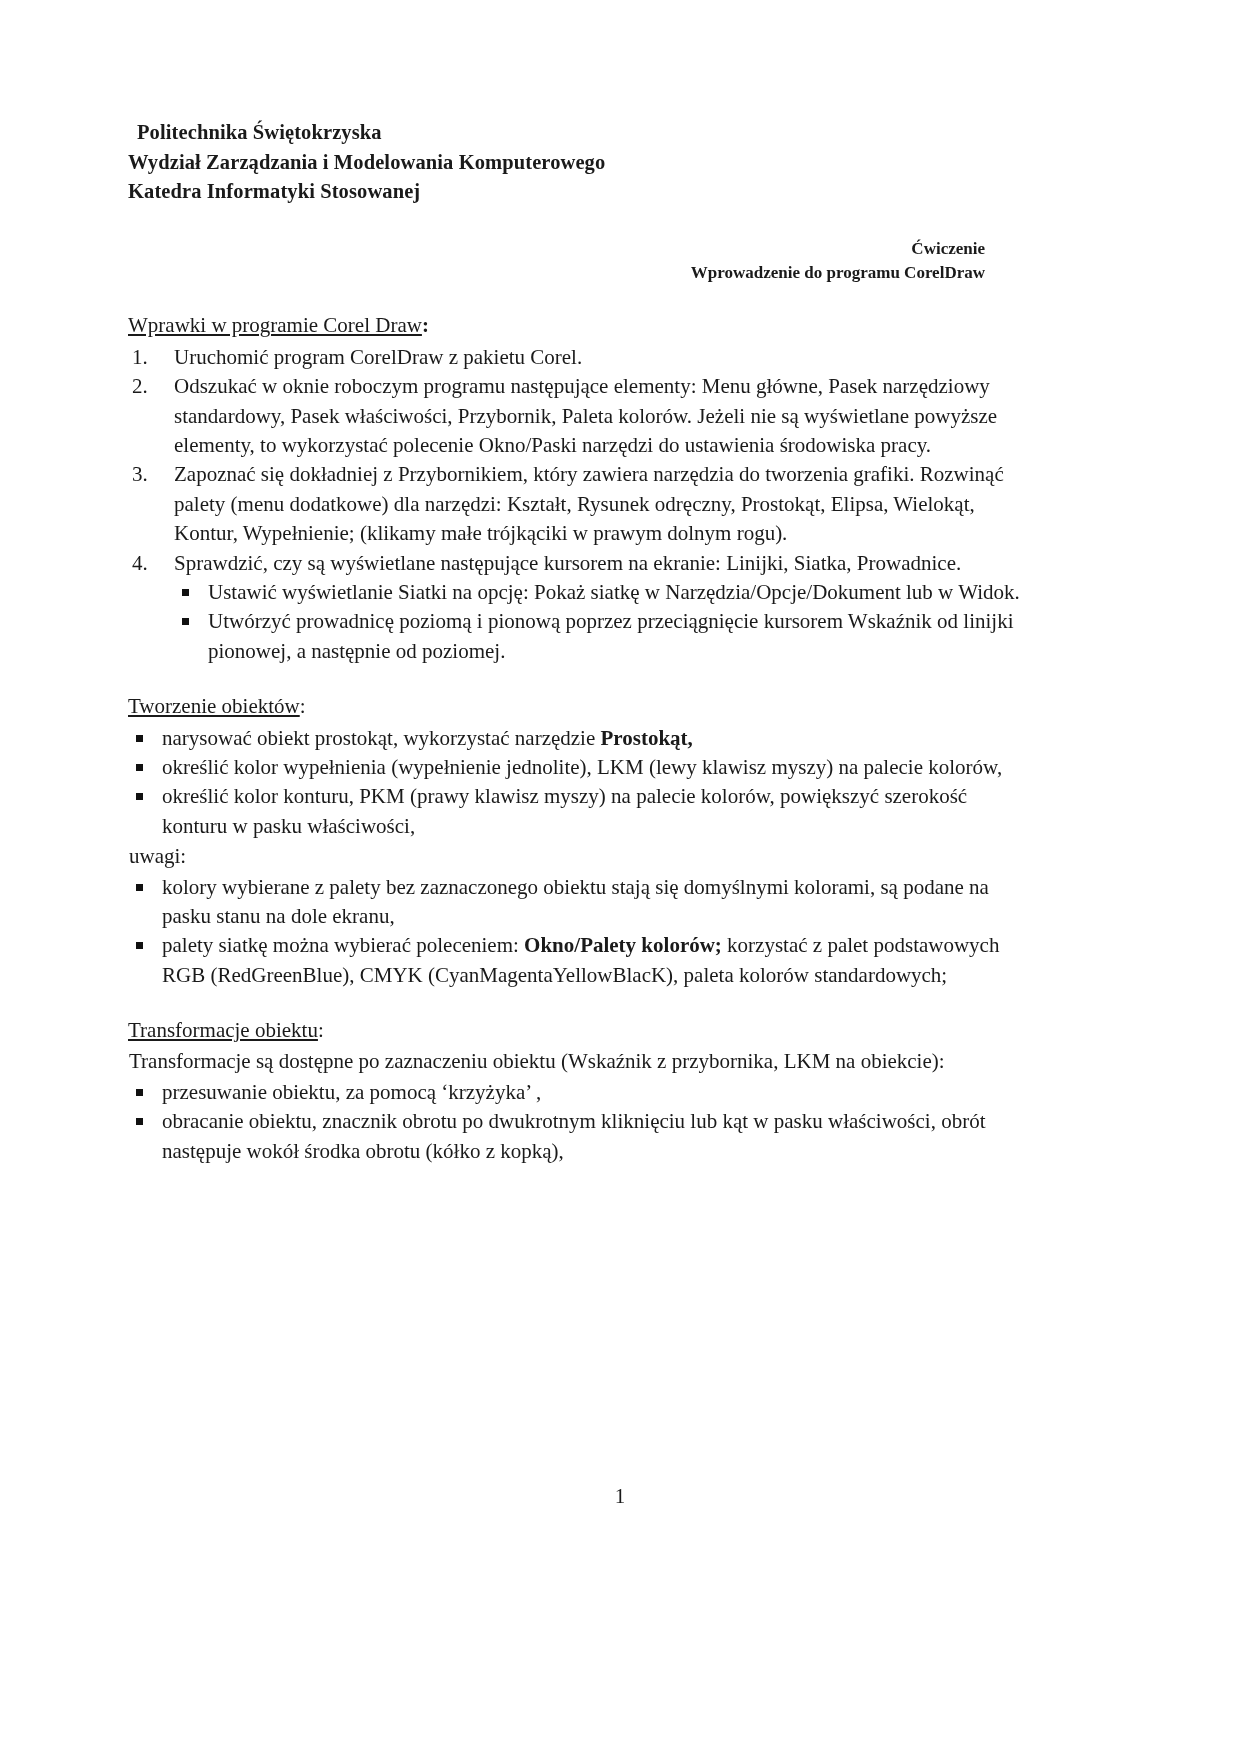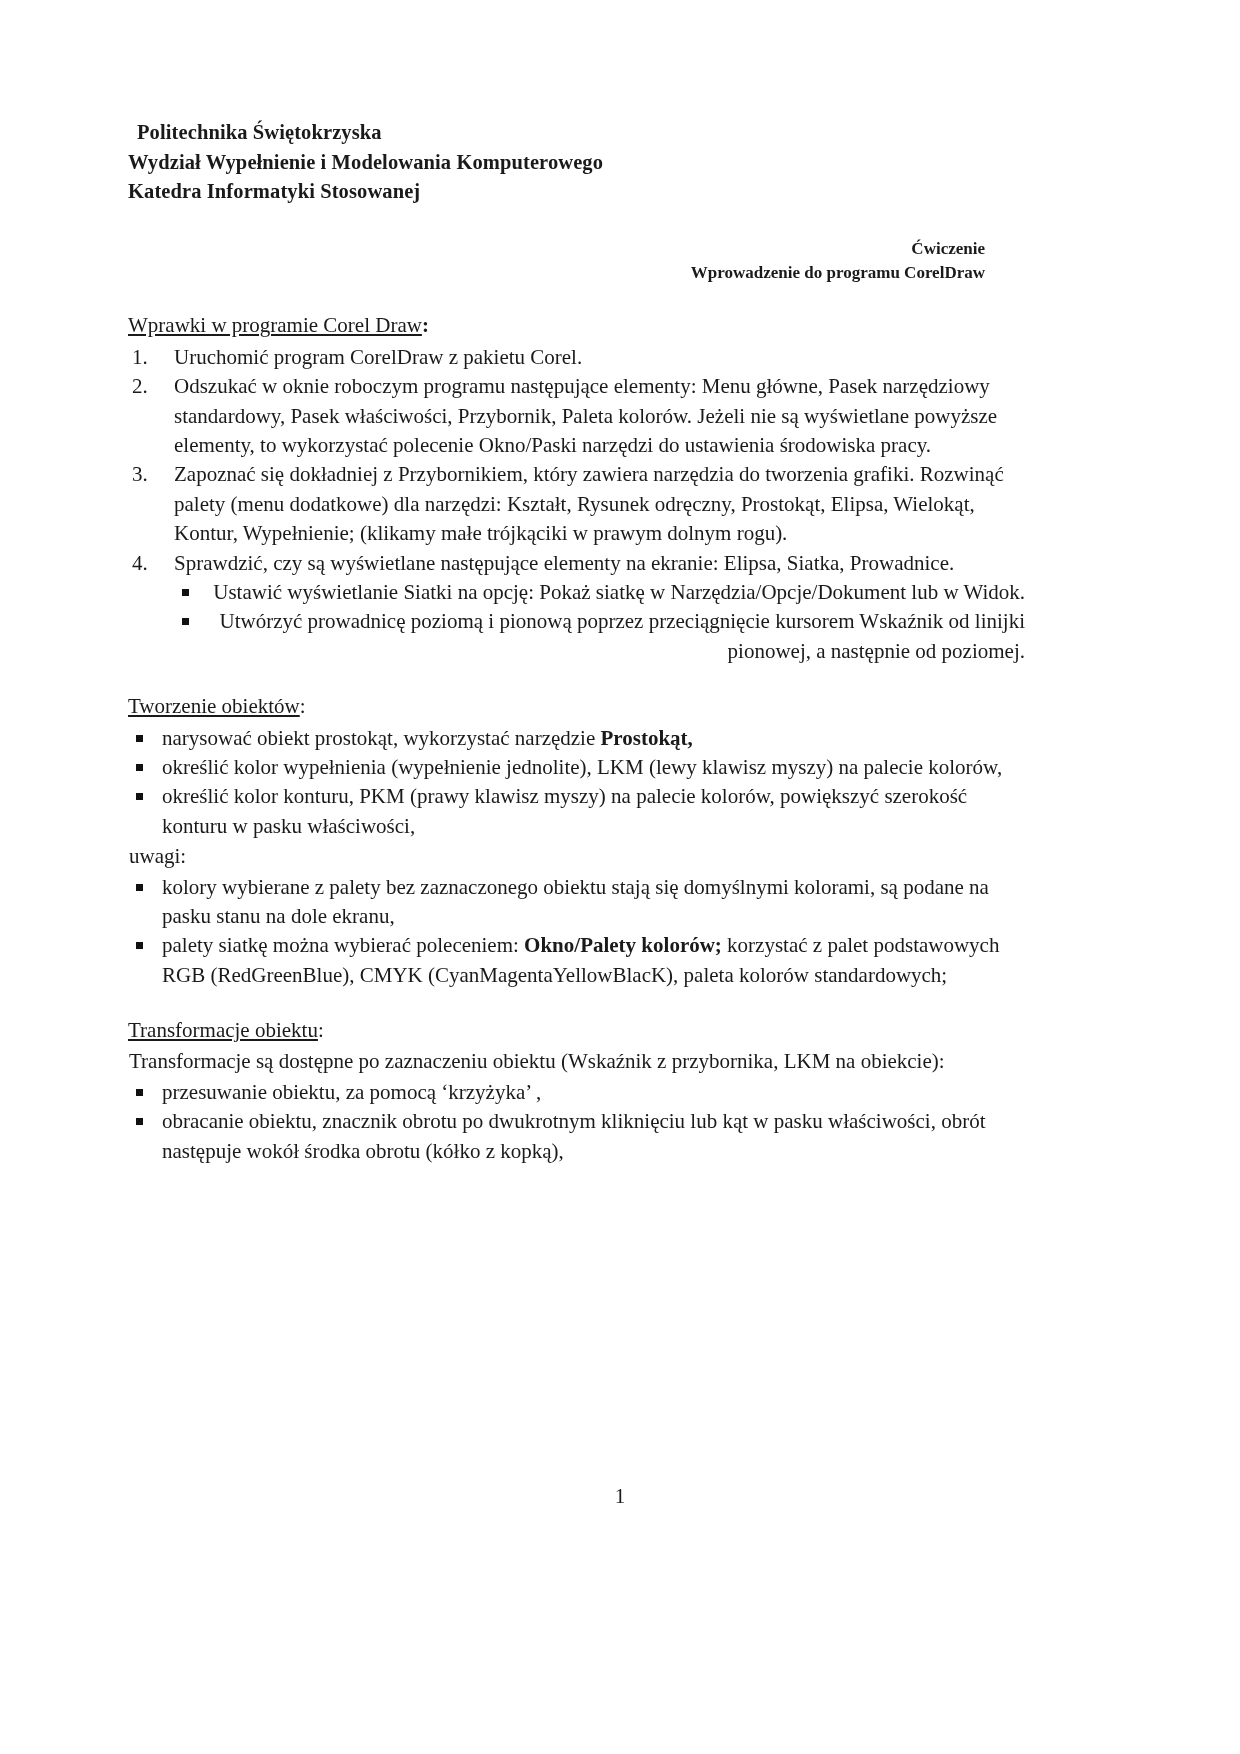--- a/index.html
+++ b/index.html
@@ -107,42 +107,41 @@
     top: 11px;
     width: 7px;
     height: 7px;
     background: #111111;
   }
   ul.sqlist.indented > li {
     padding-left: 34px;
   }
   ul.sqlist.indented {
     margin-left: 46px;
-    text-align: right;
   }
 
   
   .page-number {
     position: absolute;
     left: 0;
     right: 0;
     top: 1484px;
     text-align: center;
     font-size: 21px;
     color: #1a1a1a;
   }
 </style>
 </head>
 <body>
 
 <div class="page">
 
   <div class="letterhead">
     <span class="ll">Politechnika Świętokrzyska</span>
-    <span class="ll">Wydział Wypełnienie i Modelowania Komputerowego</span>
+    <span class="ll">Wydział Zarządzania i Modelowania Komputerowego</span>
     <span class="ll">Katedra Informatyki Stosowanej</span>
   </div>
 
   <div class="exercise-title">
     <span class="tl">Ćwiczenie</span>
     <span class="tl">Wprowadzenie do programu CorelDraw</span>
   </div>
 
   <p class="section-head"><span class="u"><span>Wprawki w programie Corel Draw</span></span><span class="b">:</span></p>
 
@@ -154,21 +153,21 @@
     <li>
       <span class="marker">2.</span>
       <span>Odszukać w oknie roboczym programu następujące elementy: Menu główne, Pasek narzędziowy standardowy, Pasek właściwości, Przybornik, Paleta kolorów. Jeżeli nie są wyświetlane powyższe elementy, to wykorzystać polecenie Okno/Paski narzędzi  do ustawienia środowiska pracy.</span>
     </li>
     <li>
       <span class="marker">3.</span>
       <span>Zapoznać się dokładniej z Przybornikiem, który zawiera narzędzia do tworzenia grafiki. Rozwinąć palety (menu dodatkowe) dla narzędzi: Kształt, Rysunek odręczny, Prostokąt, Elipsa, Wielokąt, Kontur, Wypełnienie; (klikamy małe trójkąciki w prawym dolnym rogu).</span>
     </li>
     <li>
       <span class="marker">4.</span>
-      <span>Sprawdzić, czy są wyświetlane następujące elementy na ekranie: Elipsa, Siatka, Prowadnice.</span>
+      <span>Sprawdzić, czy są wyświetlane następujące kursorem na ekranie: Linijki, Siatka, Prowadnice.</span>
     </li>
   </ol>
 
   <ul class="sqlist indented">
     <li>
       <span class="sq"></span>
       <span>Ustawić wyświetlanie Siatki na opcję: Pokaż siatkę w Narzędzia/Opcje/Dokument lub w Widok.</span>
     </li>
     <li>
       <span class="sq"></span>

